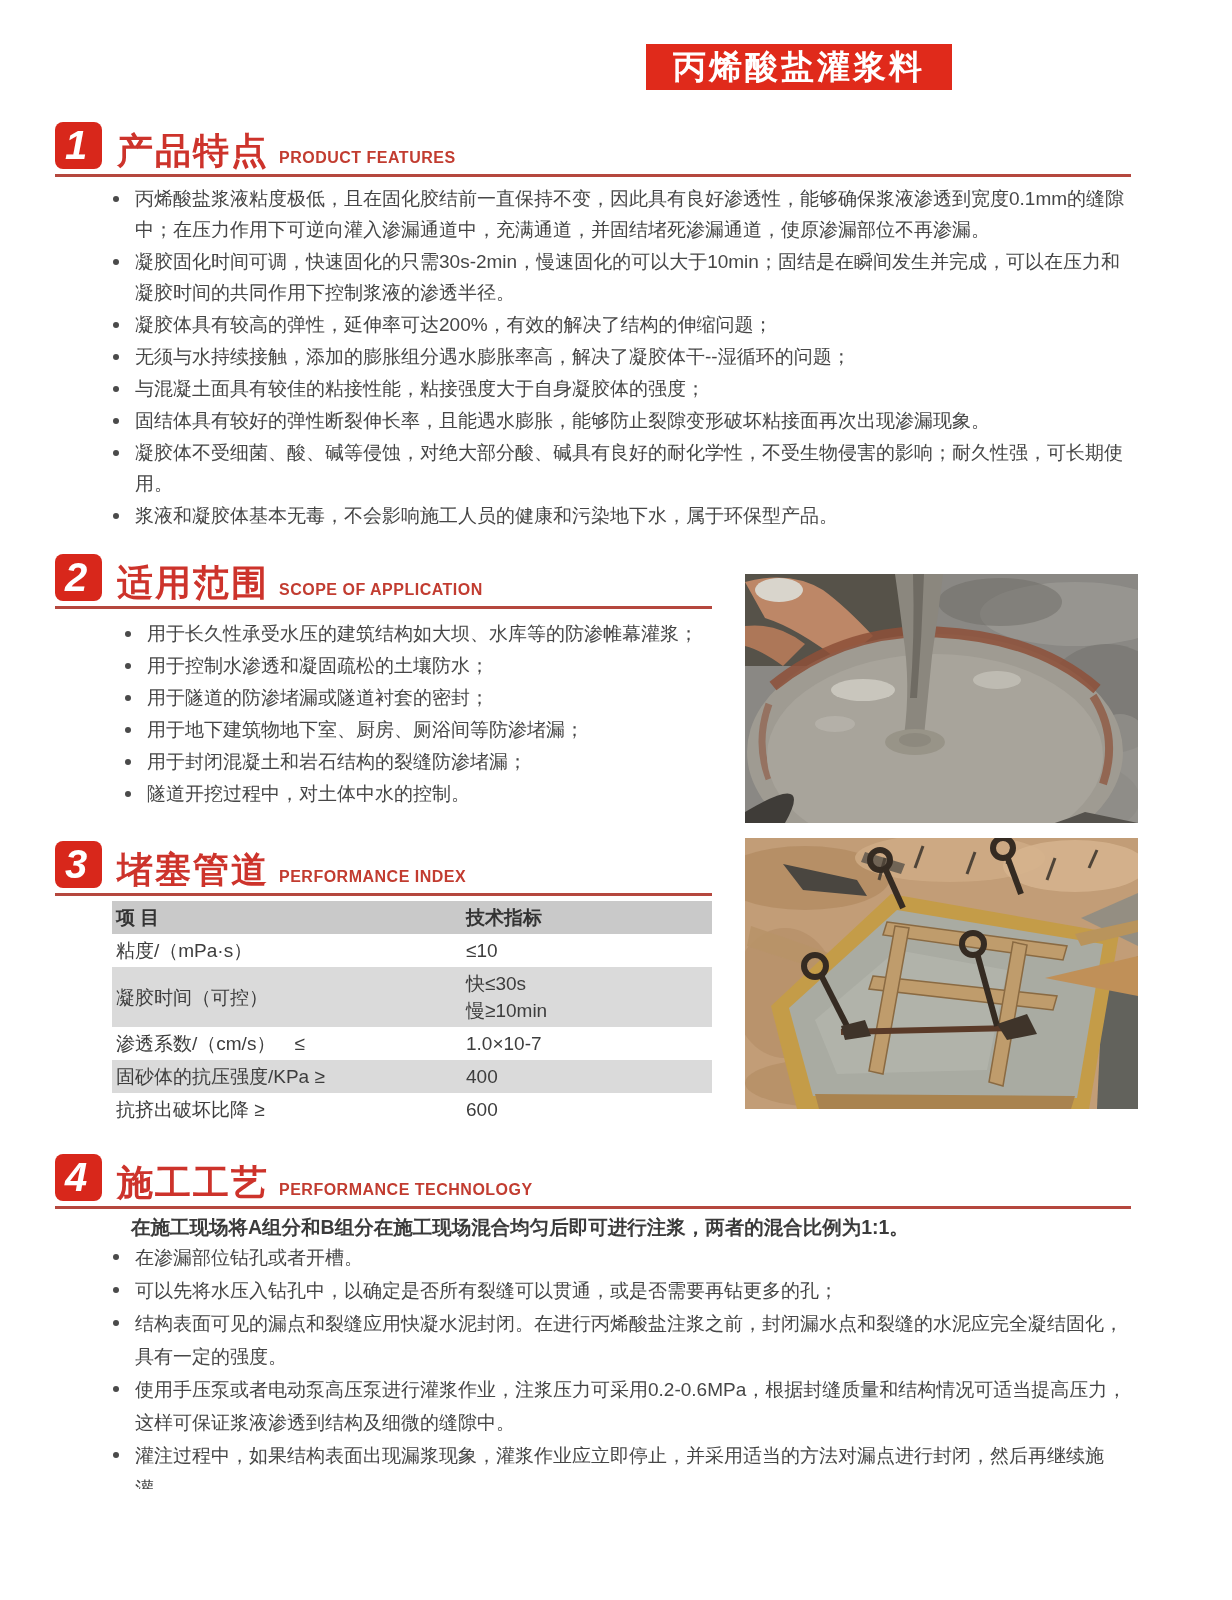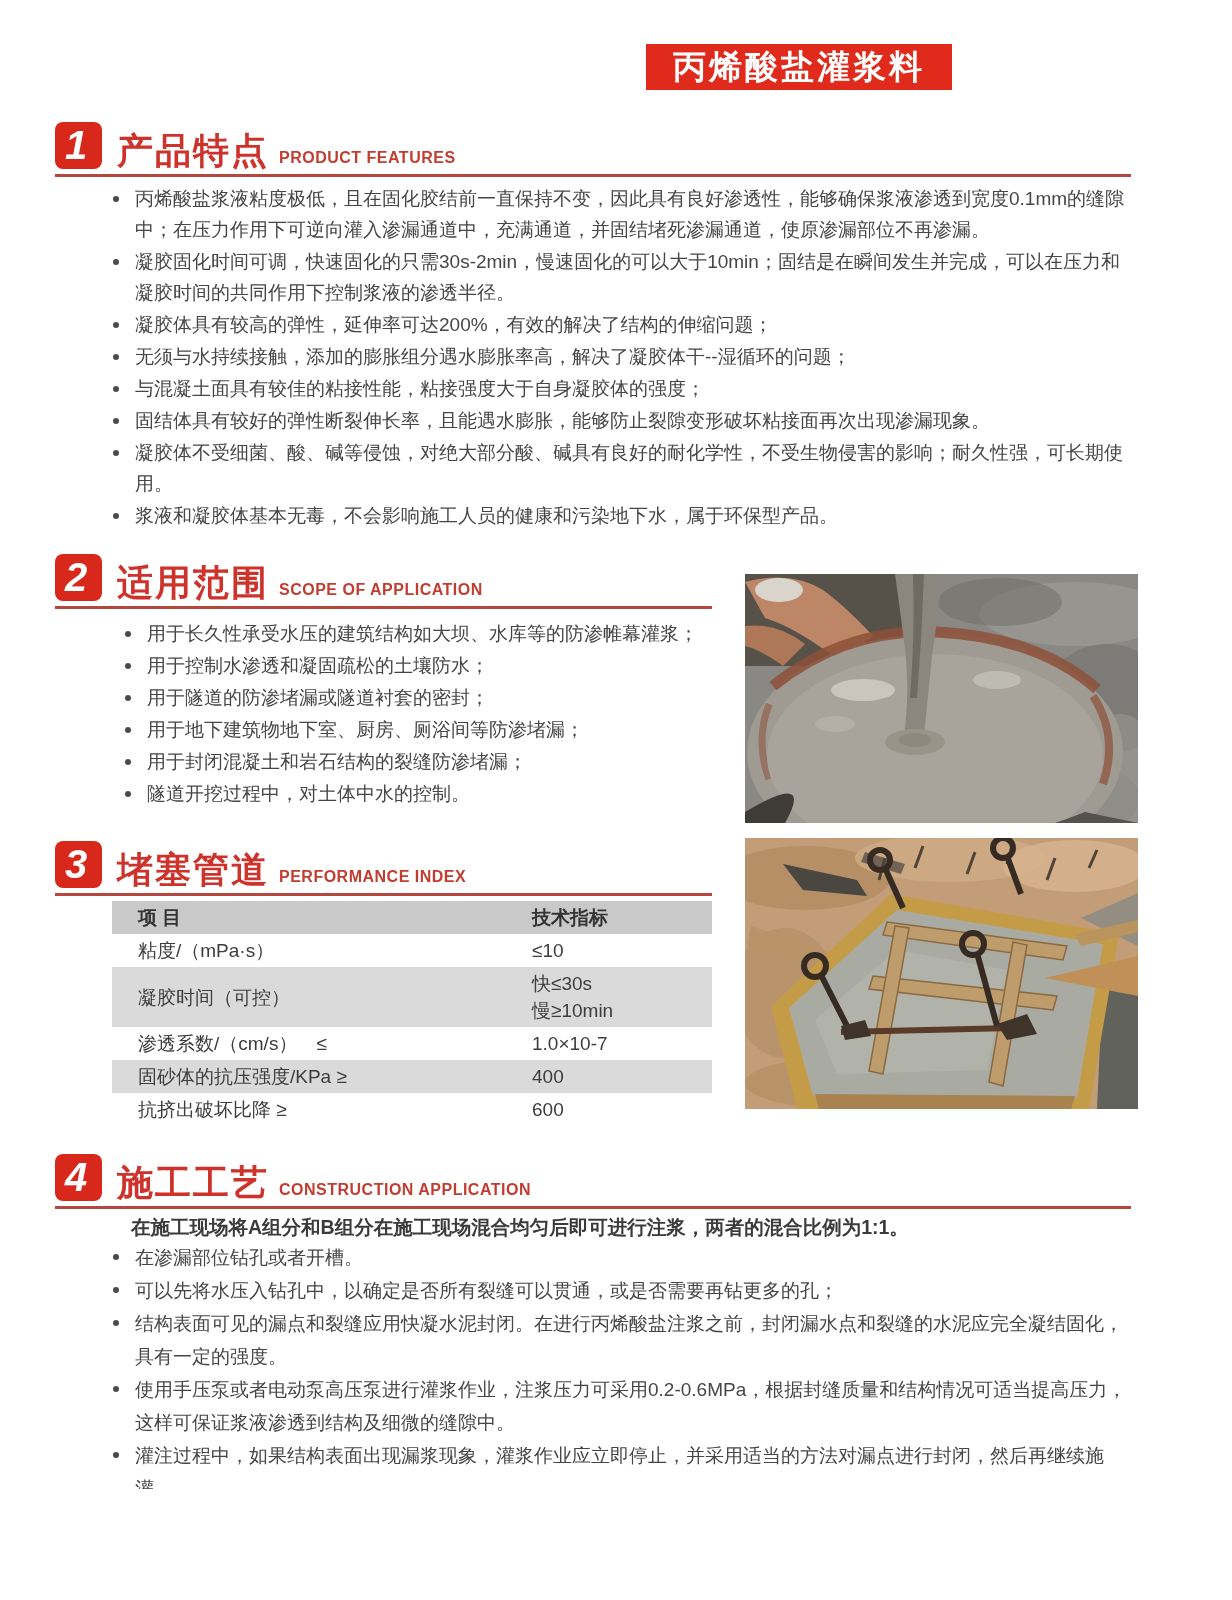--- a/index.html
+++ b/index.html
@@ -54,21 +54,21 @@
   #construction-list li{line-height:33px;}
   .construction-intro{
     position:absolute;left:131px;top:1214px;width:1000px;
     font-size:19.5px;font-weight:bold;color:#3b3b3b;
   }
   
   .perf-table{
     position:absolute;left:112px;top:901px;width:600px;
     border-collapse:collapse;font-size:19px;color:#3d3d3d;
   }
-  .perf-table td{padding:3px 26px;line-height:27px;vertical-align:middle;}
+  .perf-table td{padding:3px 4px;line-height:27px;vertical-align:middle;}
   .perf-table .col-item{width:342px;}
   .perf-table tr.hdr td{background:#c9c9c9;font-weight:bold;color:#333;}
   .perf-table tr.stripe td{background:#dadada;}
   
   .photo{position:absolute;line-height:0;}
   #photo1{left:745px;top:574px;width:393px;height:249px;}
   #photo2{left:745px;top:838px;width:393px;height:271px;}
   .photo svg{width:100%;height:100%;display:block;}
 </style>
 </head>
@@ -224,21 +224,21 @@
       <path d="M252,186 L282,176 L292,196 L262,202 Z" fill="#3f342a"></path>
       <path d="M96,188 L120,182 L126,198 L100,202 Z" fill="#3f342a"></path>
       <path d="M393,118 L300,140 L393,158 Z" fill="#c09058"></path>
       <path d="M330,96 L393,82 L393,94 L336,108 Z" fill="#b9945c"></path>
     </svg>
   </div>
 
   <div class="sec-header" id="sec4-header">
     <div class="badge">4</div>
     <div class="sec-title">施工工艺</div>
-    <div class="sec-sub">CONSTRUCTION APPLICATION</div>
+    <div class="sec-sub">PERFORMANCE TECHNOLOGY</div>
   </div>
 
   <div class="construction-intro">在施工现场将A组分和B组分在施工现场混合均匀后即可进行注浆，两者的混合比例为1:1。</div>
   <ul class="bullets" id="construction-list">
     <li>在渗漏部位钻孔或者开槽。</li>
     <li>可以先将水压入钻孔中，以确定是否所有裂缝可以贯通，或是否需要再钻更多的孔；</li>
     <li>结构表面可见的漏点和裂缝应用快凝水泥封闭。在进行丙烯酸盐注浆之前，封闭漏水点和裂缝的水泥应完全凝结固化，具有一定的强度。</li>
     <li>使用手压泵或者电动泵高压泵进行灌浆作业，注浆压力可采用0.2-0.6MPa，根据封缝质量和结构情况可适当提高压力，这样可保证浆液渗透到结构及细微的缝隙中。</li>
     <li>灌注过程中，如果结构表面出现漏浆现象，灌浆作业应立即停止，并采用适当的方法对漏点进行封闭，然后再继续施灌。</li>
     <li>在灌注过程中出现凝胶，堵塞管道，立即停止施灌，清除管道内的凝胶体才可继续。</li>

